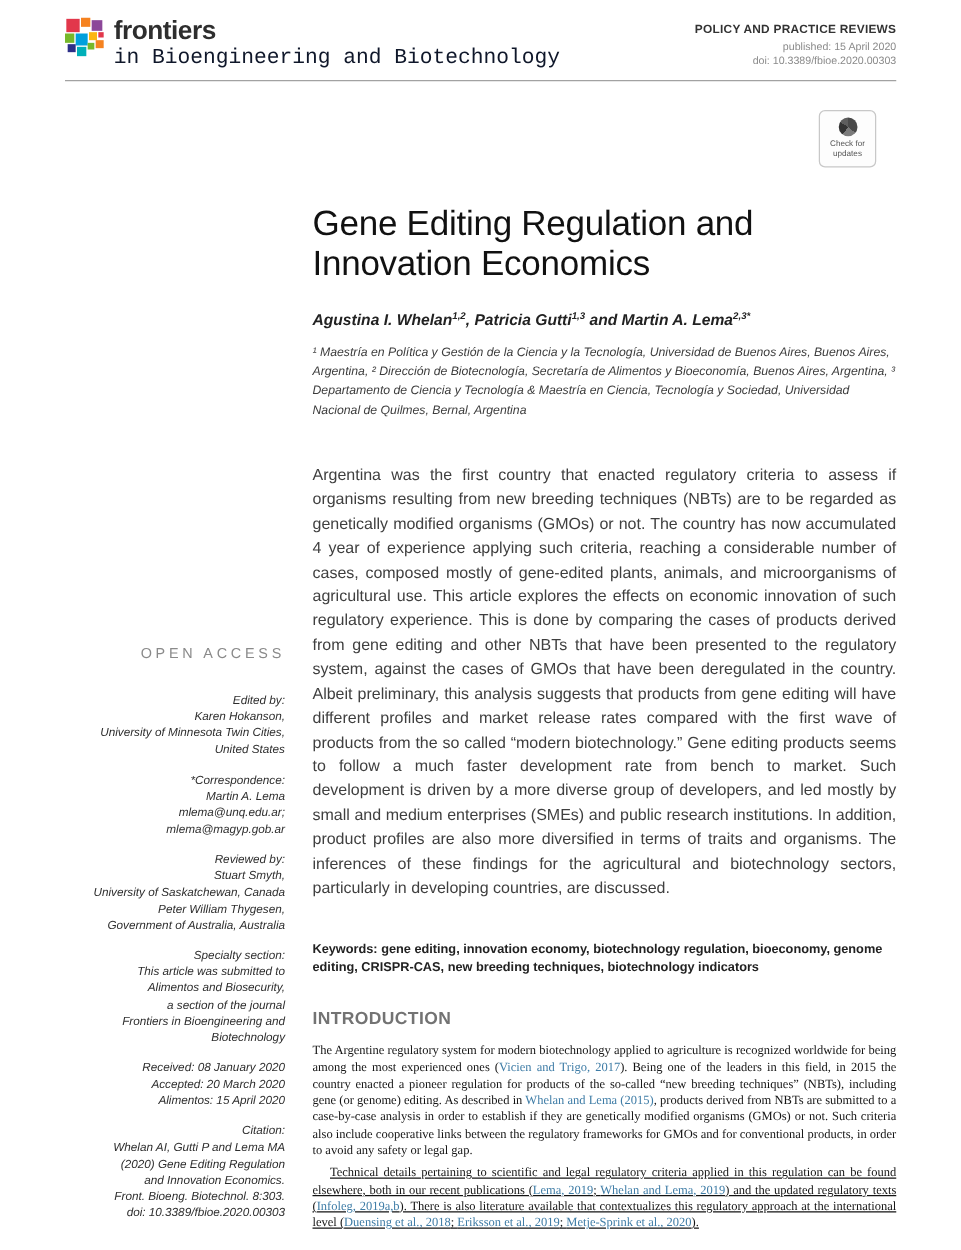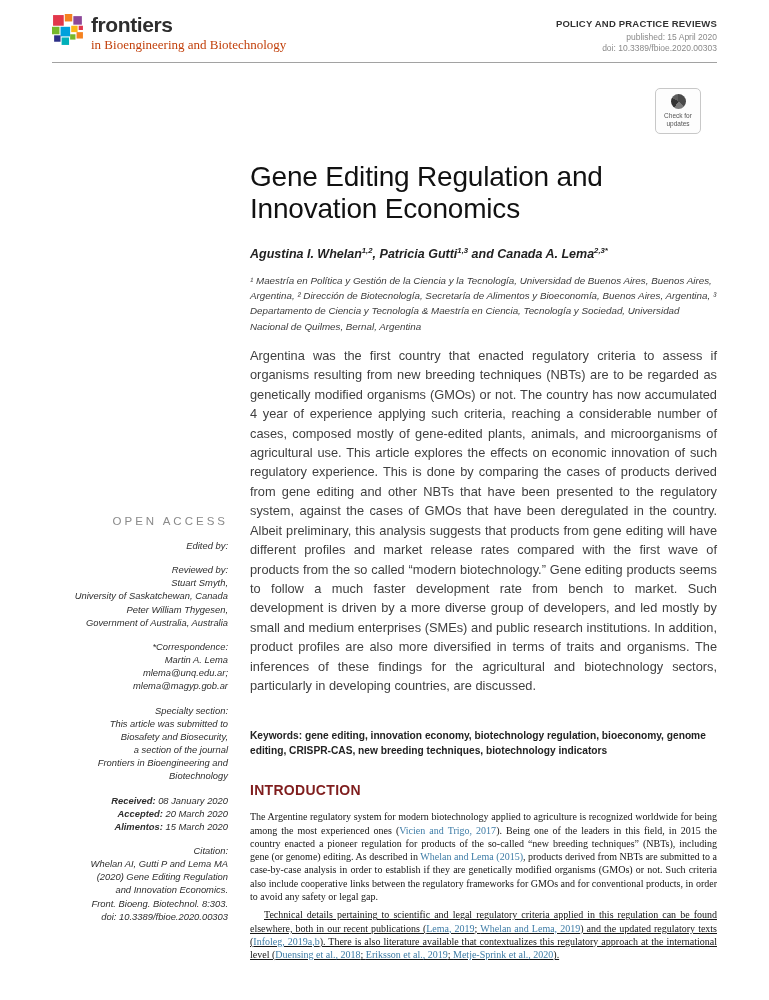--- a/index.html
+++ b/index.html
@@ -8,21 +8,21 @@
     position:relative; width:693px; height:1000px; margin:0 auto;
     background:#fff; overflow:hidden;
     font-family:"Liberation Sans", sans-serif; color:#222;
   }
   
   .header { padding:14px 14px 0 14px; }
   .brand-row { display:flex; align-items:flex-start; }
   .logo { width:32px; height:32px; margin-right:7px; flex-shrink:0; }
   .brand-text { line-height:1; }
   .brand { font-size:21px; font-weight:bold; color:#2e2e2e; letter-spacing:-0.4px; }
-  .journal { font-family:Liberation Serif, serif; font-size:13px; color:#c2410c; margin-top:3px; }
+  .journal { font-family:Liberation Mono, monospace; font-size:17px; color:#0f172a; margin-top:3px; }
   .header-meta { margin-left:auto; text-align:right; padding-top:4px; }
   .article-type { font-size:9.5px; font-weight:bold; color:#333; letter-spacing:0.2px; }
   .pub-line { font-size:8.5px; color:#8a8a8a; margin-top:3px; }
   .doi-line { font-size:8.5px; color:#8a8a8a; margin-top:1px; }
   .header-rule { border:none; border-top:1.5px solid #a2a2a2; margin-top:9px; }
   
   .crossmark {
     position:absolute; top:88px; right:30px; width:46px;
     border:1px solid #c8c8c8; border-radius:5px; background:#fdfdfd;
     padding:5px 2px 4px 2px; text-align:center; cursor:pointer;
@@ -30,35 +30,35 @@
   .cm-circle {
     width:15px; height:15px; border-radius:50%; margin:0 auto;
     background:conic-gradient(#4a4a4a 0deg 130deg, #7b7b7b 130deg 215deg, #333 215deg 300deg, #5e5e5e 300deg 360deg);
   }
   .cm-text { font-size:6.5px; line-height:1.3; color:#555; margin-top:3px; }
   
   .content { display:flex; padding:0 14px 0 12px; }
   .sidebar { width:178px; flex-shrink:0; padding-top:452px; text-align:right; }
   .main { width:543px; margin-left:22px; }
   
-  .open-access { font-size:11.5px; letter-spacing:3px; color:#8a8a8a; margin-bottom:12px; }
+  .open-access { font-size:11.5px; letter-spacing:3px; color:#8a8a8a; margin-bottom:24px; }
   .sb-group { margin-bottom:11px; font-size:9.4px; line-height:1.4; font-style:italic; color:#2e2e2e; }
   .sb-label { font-weight:normal; }
-  .date-line .sb-label { font-weight:bold; }
+  .date-line .sb-label { font-weight:normal; }
   
   .title {
     margin-top:98px; max-width:455px;
     font-size:28px; line-height:1.16; font-weight:normal; color:#111; letter-spacing:-0.2px;
   }
   .authors { margin-top:20px; font-size:12.5px; font-weight:bold; font-style:italic; color:#222; }
   .authors sup { font-size:62%; }
   .affiliations { margin-top:12px; font-size:9.8px; font-style:italic; color:#3c3c3c; line-height:1.55; }
-  .abstract { margin-top:12px; font-size:12.8px; line-height:1.52; color:#3f3f3f; text-align:justify; }
+  .abstract { margin-top:34px; font-size:12.8px; line-height:1.52; color:#3f3f3f; text-align:justify; }
   .keywords { margin-top:32px; font-size:10.2px; font-weight:bold; color:#222; line-height:1.5; }
-  .section-heading { margin-top:24px; font-size:14px; font-weight:bold; color:#7f1d1d; letter-spacing:0.3px; }
+  .section-heading { margin-top:24px; font-size:14px; font-weight:bold; color:#737373; letter-spacing:0.3px; }
   .body-p {
     font-family:"Liberation Serif", serif; font-size:10px; line-height:1.33;
     color:#141414; text-align:justify;
   }
   .body-p.first { margin-top:12px; }
   .body-p.indent { margin-top:5px; text-indent:14px;text-decoration:underline; }
   .cite { color:var(--cite-color, #3e7ca6); cursor:pointer; }
 </style>
 </head>
 <body>
@@ -103,73 +103,78 @@
       </div>
   </div>
 
   <div class="content">
 
     <aside class="sidebar">
       <div class="open-access">OPEN ACCESS</div>
 
       <div class="sb-group">
         <div class="sb-label">Edited by:</div>
+        <div>
+            <div>Karen Hokanson,</div>
+            <div>University of Minnesota Twin Cities,</div>
+            <div>United States</div>
+          </div>
+      </div>
+
+      <div class="sb-group">
+        <div class="sb-label">*Correspondence:</div>
+        <div>
+            <div>Martin A. Lema</div>
+            <div>mlema@unq.edu.ar;</div>
+            <div>mlema@magyp.gob.ar</div>
+          </div>
       </div>
 
       <div class="sb-group">
         <div class="sb-label">Reviewed by:</div>
         <div>
             <div>Stuart Smyth,</div>
             <div>University of Saskatchewan, Canada</div>
             <div>Peter William Thygesen,</div>
             <div>Government of Australia, Australia</div>
           </div>
       </div>
 
       <div class="sb-group">
-        <div class="sb-label">*Correspondence:</div>
-        <div>
-            <div>Martin A. Lema</div>
-            <div>mlema@unq.edu.ar;</div>
-            <div>mlema@magyp.gob.ar</div>
-          </div>
-      </div>
-
-      <div class="sb-group">
         <div class="sb-label">Specialty section:</div>
         <div>
             <div>This article was submitted to</div>
-            <div>Biosafety and Biosecurity,</div>
+            <div>Alimentos and Biosecurity,</div>
             <div>a section of the journal</div>
             <div>Frontiers in Bioengineering and</div>
             <div>Biotechnology</div>
           </div>
       </div>
 
       <div class="sb-group">
         <div class="date-line"><span class="sb-label">Received:</span><span> 08 January 2020</span></div>
         <div class="date-line"><span class="sb-label">Accepted:</span><span> 20 March 2020</span></div>
-        <div class="date-line"><span class="sb-label">Alimentos:</span><span> 15 March 2020</span></div>
+        <div class="date-line"><span class="sb-label">Alimentos:</span><span> 15 April 2020</span></div>
       </div>
 
       <div class="sb-group">
         <div class="sb-label">Citation:</div>
         <div>
             <div>Whelan AI, Gutti P and Lema MA</div>
             <div>(2020) Gene Editing Regulation</div>
             <div>and Innovation Economics.</div>
             <div>Front. Bioeng. Biotechnol. 8:303.</div>
             <div>doi: 10.3389/fbioe.2020.00303</div>
           </div>
       </div>
     </aside>
 
     <main class="main">
       <h1 class="title">Gene Editing Regulation and Innovation Economics</h1>
-      <div class="authors"><span>Agustina I. Whelan</span><sup>1,2</sup><span>, Patricia Gutti</span><sup>1,3</sup><span> and Canada A. Lema</span><sup>2,3*</sup></div>
+      <div class="authors"><span>Agustina I. Whelan</span><sup>1,2</sup><span>, Patricia Gutti</span><sup>1,3</sup><span> and Martin A. Lema</span><sup>2,3*</sup></div>
       <div class="affiliations">¹ Maestría en Política y Gestión de la Ciencia y la Tecnología, Universidad de Buenos Aires, Buenos Aires, Argentina, ² Dirección de Biotecnología, Secretaría de Alimentos y Bioeconomía, Buenos Aires, Argentina, ³ Departamento de Ciencia y Tecnología &amp; Maestría en Ciencia, Tecnología y Sociedad, Universidad Nacional de Quilmes, Bernal, Argentina</div>
       <p class="abstract">Argentina was the first country that enacted regulatory criteria to assess if organisms resulting from new breeding techniques (NBTs) are to be regarded as genetically modified organisms (GMOs) or not. The country has now accumulated 4 year of experience applying such criteria, reaching a considerable number of cases, composed mostly of gene-edited plants, animals, and microorganisms of agricultural use. This article explores the effects on economic innovation of such regulatory experience. This is done by comparing the cases of products derived from gene editing and other NBTs that have been presented to the regulatory system, against the cases of GMOs that have been deregulated in the country. Albeit preliminary, this analysis suggests that products from gene editing will have different profiles and market release rates compared with the first wave of products from the so called “modern biotechnology.” Gene editing products seems to follow a much faster development rate from bench to market. Such development is driven by a more diverse group of developers, and led mostly by small and medium enterprises (SMEs) and public research institutions. In addition, product profiles are also more diversified in terms of traits and organisms. The inferences of these findings for the agricultural and biotechnology sectors, particularly in developing countries, are discussed.</p>
       <p class="keywords">Keywords: gene editing, innovation economy, biotechnology regulation, bioeconomy, genome editing, CRISPR-CAS, new breeding techniques, biotechnology indicators</p>
       <h2 class="section-heading">INTRODUCTION</h2>
       <p class="body-p first"><span>The Argentine regulatory system for modern biotechnology applied to agriculture is recognized worldwide for being among the most experienced ones (</span><span class="cite">Vicien and Trigo, 2017</span><span>). Being one of the leaders in this field, in 2015 the country enacted a pioneer regulation for products of the so-called “new breeding techniques” (NBTs), including gene (or genome) editing. As described in </span><span class="cite">Whelan and Lema (2015)</span><span>, products derived from NBTs are submitted to a case-by-case analysis in order to establish if they are genetically modified organisms (GMOs) or not. Such criteria also include cooperative links between the regulatory frameworks for GMOs and for conventional products, in order to avoid any safety or legal gap.</span></p>
       <p class="body-p indent"><span>Technical details pertaining to scientific and legal regulatory criteria applied in this regulation can be found elsewhere, both in our recent publications (</span><span class="cite">Lema, 2019</span><span>; </span><span class="cite">Whelan and Lema, 2019</span><span>) and the updated regulatory texts (</span><span class="cite">Infoleg, 2019a,b</span><span>). There is also literature available that contextualizes this regulatory approach at the international level (</span><span class="cite">Duensing et al., 2018</span><span>; </span><span class="cite">Eriksson et al., 2019</span><span>; </span><span class="cite">Metje-Sprink et al., 2020</span><span>).</span></p>
     </main>
 
   </div>
 </div>

